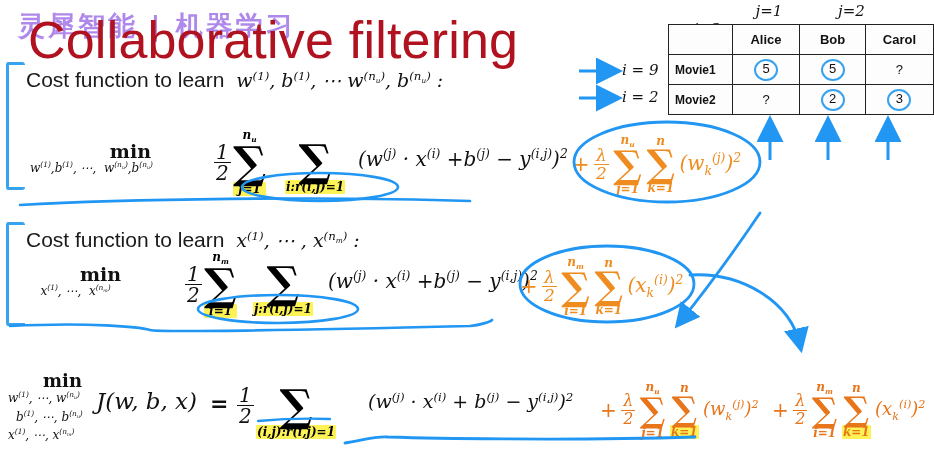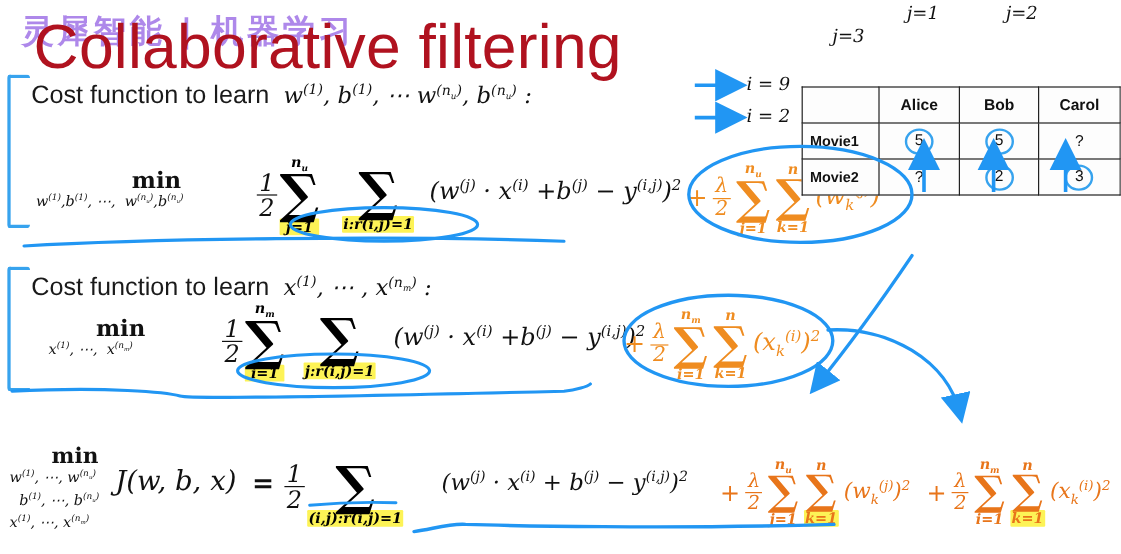--- a/index.html
+++ b/index.html
@@ -283,21 +283,21 @@
     </span>
     <span class="math orange2" style="font-size:18px;vertical-align:middle;">(x<sub>k</sub><sup>(i)</sup>)<sup>2</sup></span>
   </div>
 
   <div class="abs" style="left:668px;top:2px;">
     <span class="jlabel" style="display:inline-block;width:78px;text-align:center;margin-left:62px;">j=1</span>
     <span class="jlabel" style="display:inline-block;width:78px;text-align:center;">j=2</span>
     <span class="jlabel" style="display:inline-block;width:78px;text-align:center;">j=3</span>
   </div>
 
-  <table class="abs rtable" style="left:668px;top:24px;margin-top:48px;">
+  <table class="abs rtable" style="left:668px;top:24px;">
     <tbody>
         <tr>
       <td class="name blank"></td>
       <td class="val hdr">Alice</td>
       <td class="val hdr">Bob</td>
       <td class="val hdr">Carol</td>
     </tr>
     <tr>
       <td class="name">Movie1</td>
       <td class="val"><span class="circ">5</span></td>

